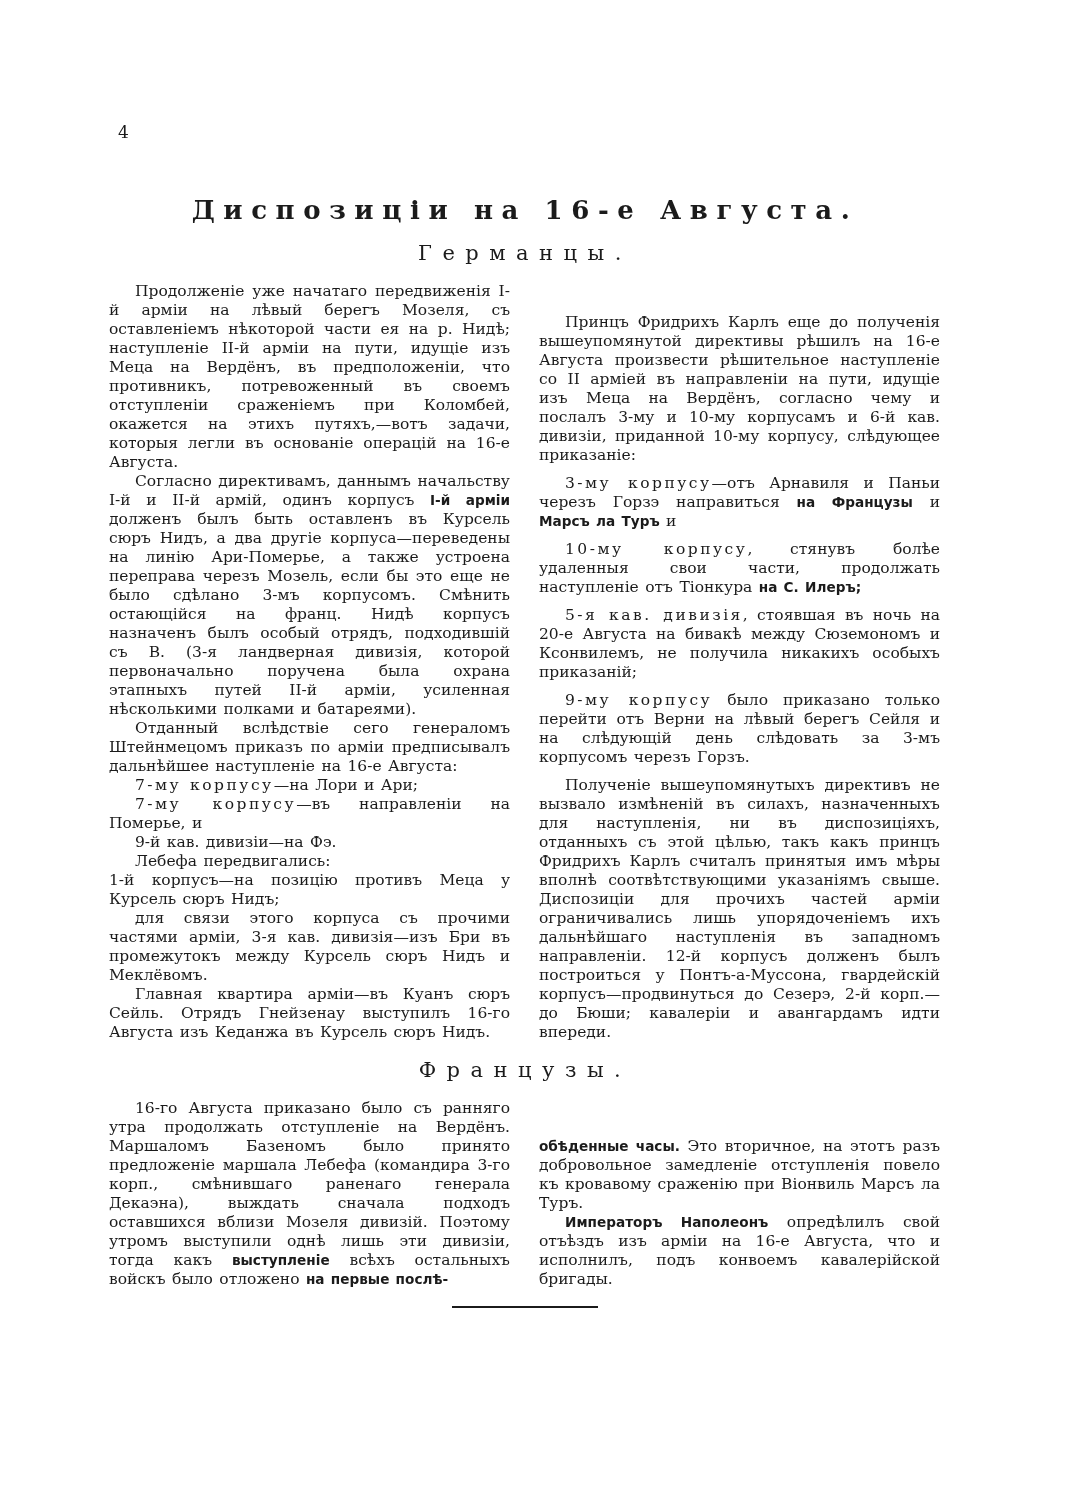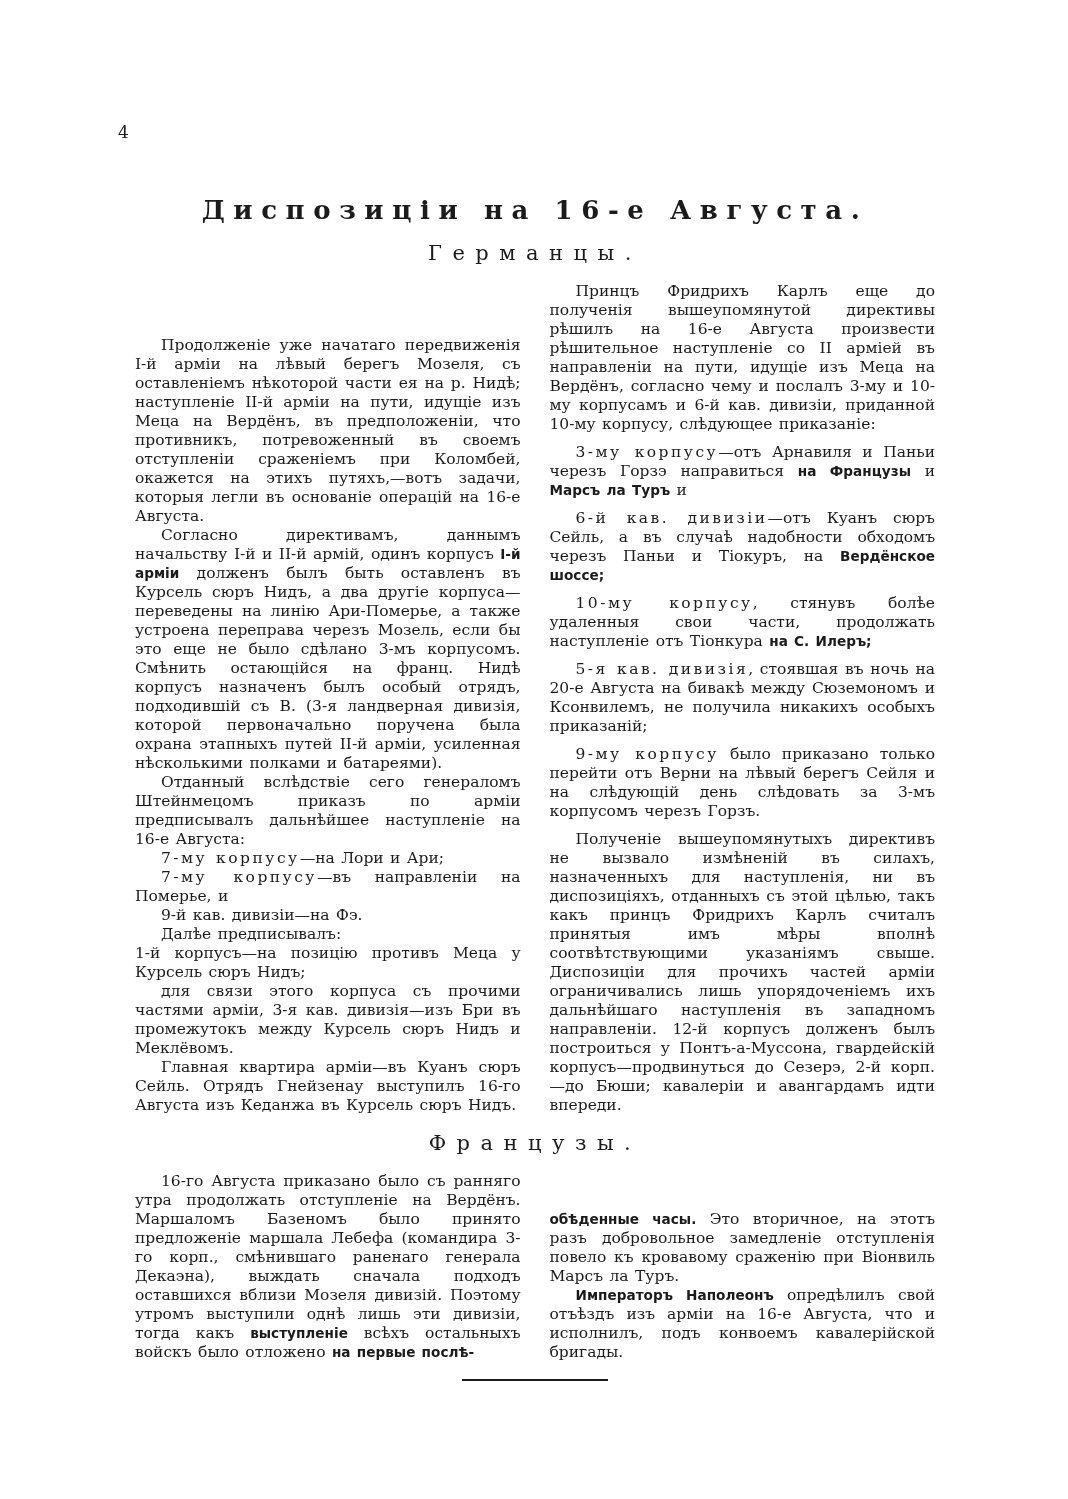--- a/index.html
+++ b/index.html
@@ -15,34 +15,34 @@
   }
   .page-number {
     position: absolute;
     left: 118px;
     top: 124px;
     font-size: 17px;
     line-height: 1;
   }
   .content {
     position: absolute;
-    left: 119px;
+    left: 109px;
     top: 196px;
     width: 832px;
   }
   .doc-title {
     margin: 0;
     text-align: center;
     font-size: 26px;
     font-weight: bold;
     letter-spacing: 0.33em;
     line-height: 1.1;
     white-space: nowrap;
   }
-  .section { margin: 16px; }
+  .section { margin: 0; }
   .section-heading {
     margin: 17px 0 17px 0;
     text-align: center;
     font-size: 21px;
     font-weight: normal;
     letter-spacing: 0.5em;
     line-height: 1.1;
   }
   .columns { display: flex; align-items: flex-end; }
   .col {
@@ -87,30 +87,29 @@
     <div class="section">
       <h2 class="section-heading">Германцы.</h2>
       <div class="columns">
         <div class="col">
             <p class="indent"><span>Продолженіе уже начатаго передвиженія I-й арміи на лѣвый берегъ Мозеля, съ оставленіемъ нѣкоторой части ея на р. Нидѣ; наступленіе II-й арміи на пути, идущіе изъ Меца на Вердёнъ, въ предположеніи, что противникъ, потревоженный въ своемъ отступленіи сраженіемъ при Коломбей, окажется на этихъ путяхъ,—вотъ задачи, которыя легли въ основаніе операцій на 16-е Августа.</span></p>
             <p class="indent"><span>Согласно директивамъ, даннымъ начальству I-й и II-й армій, одинъ корпусъ </span><span class="b">I-й арміи</span><span> долженъ былъ быть оставленъ въ Курсель сюръ Нидъ, а два другіе корпуса—переведены на линію Ари-Померье, а также устроена переправа черезъ Мозель, если бы это еще не было сдѣлано 3-мъ корпусомъ. Смѣнить остающійся на франц. Нидѣ корпусъ назначенъ былъ особый отрядъ, подходившій съ В. (3-я ландверная дивизія, которой первоначально поручена была охрана этапныхъ путей II-й арміи, усиленная нѣсколькими полками и батареями).</span></p>
             <p class="indent"><span>Отданный вслѣдствіе сего генераломъ Штейнмецомъ приказъ по арміи предписывалъ дальнѣйшее наступленіе на 16-е Августа:</span></p>
             <p class="indent"><span class="sp">7-му корпусу</span><span>—на Лори и Ари;</span></p>
             <p class="indent"><span class="sp">7-му корпусу</span><span>—въ направленіи на Померье, и</span></p>
             <p class="indent"><span>9-й кав. дивизіи—на Фэ.</span></p>
-            <p class="indent"><span>Далѣе предписывалъ:</span></p>
+            <p class="indent"><span>Лебефа передвигались:</span></p>
             <p><span>1-й корпусъ—на позицію противъ Меца у Курсель сюръ Нидъ;</span></p>
             <p class="indent"><span>для связи этого корпуса съ прочими частями арміи, 3-я кав. дивизія—изъ Бри въ промежутокъ между Курсель сюръ Нидъ и Меклёвомъ.</span></p>
             <p class="indent"><span>Главная квартира арміи—въ Куанъ сюръ Сейль. Отрядъ Гнейзенау выступилъ 16-го Августа изъ Кеданжа въ Курсель сюръ Нидъ.</span></p>
           </div>
         <div class="col-divider"></div>
         <div class="col">
             <p class="indent"><span>Принцъ Фридрихъ Карлъ еще до полученія вышеупомянутой директивы рѣшилъ на 16-е Августа произвести рѣшительное наступленіе со II арміей въ направленіи на пути, идущіе изъ Меца на Вердёнъ, согласно чему и послалъ 3-му и 10-му корпусамъ и 6-й кав. дивизіи, приданной 10-му корпусу, слѣдующее приказаніе:</span></p>
             <p class="indent gap"><span class="sp">3-му корпусу</span><span>—отъ Арнавиля и Паньи черезъ Горзэ направиться </span><span class="b">на Французы</span><span> и </span><span class="b">Марсъ ла Туръ</span><span> и</span></p>
-            <p class="indent gap"><span class="sp">6-й кав. дивизіи</span><span>—отъ Куанъ сюръ Сейль, а въ случаѣ надобности обходомъ черезъ Паньи и Тіокуръ, на </span><span class="b">Вердёнское шоссе;</span></p>
             <p class="indent gap"><span class="sp">10-му корпусу</span><span>, стянувъ болѣе удаленныя свои части, продолжать наступленіе отъ Тіонкура </span><span class="b">на С. Илеръ;</span></p>
             <p class="indent gap"><span class="sp">5-я кав. дивизія</span><span>, стоявшая въ ночь на 20-е Августа на бивакѣ между Сюземономъ и Ксонвилемъ, не получила никакихъ особыхъ приказаній;</span></p>
             <p class="indent gap"><span class="sp">9-му корпусу</span><span> было приказано только перейти отъ Верни на лѣвый берегъ Сейля и на слѣдующій день слѣдовать за 3-мъ корпусомъ черезъ Горзъ.</span></p>
             <p class="indent gap"><span>Полученіе вышеупомянутыхъ директивъ не вызвало измѣненій въ силахъ, назначенныхъ для наступленія, ни въ диспозиціяхъ, отданныхъ съ этой цѣлью, такъ какъ принцъ Фридрихъ Карлъ считалъ принятыя имъ мѣры вполнѣ соотвѣтствующими указаніямъ свыше. Диспозиціи для прочихъ частей арміи ограничивались лишь упорядоченіемъ ихъ дальнѣйшаго наступленія въ западномъ направленіи. 12-й корпусъ долженъ былъ построиться у Понтъ-а-Муссона, гвардейскій корпусъ—продвинуться до Сезерэ, 2-й корп.—до Бюши; кавалеріи и авангардамъ идти впереди.</span></p>
           </div>
       </div>
     </div>
 
     <div class="section">
       <h2 class="section-heading">Французы.</h2>

